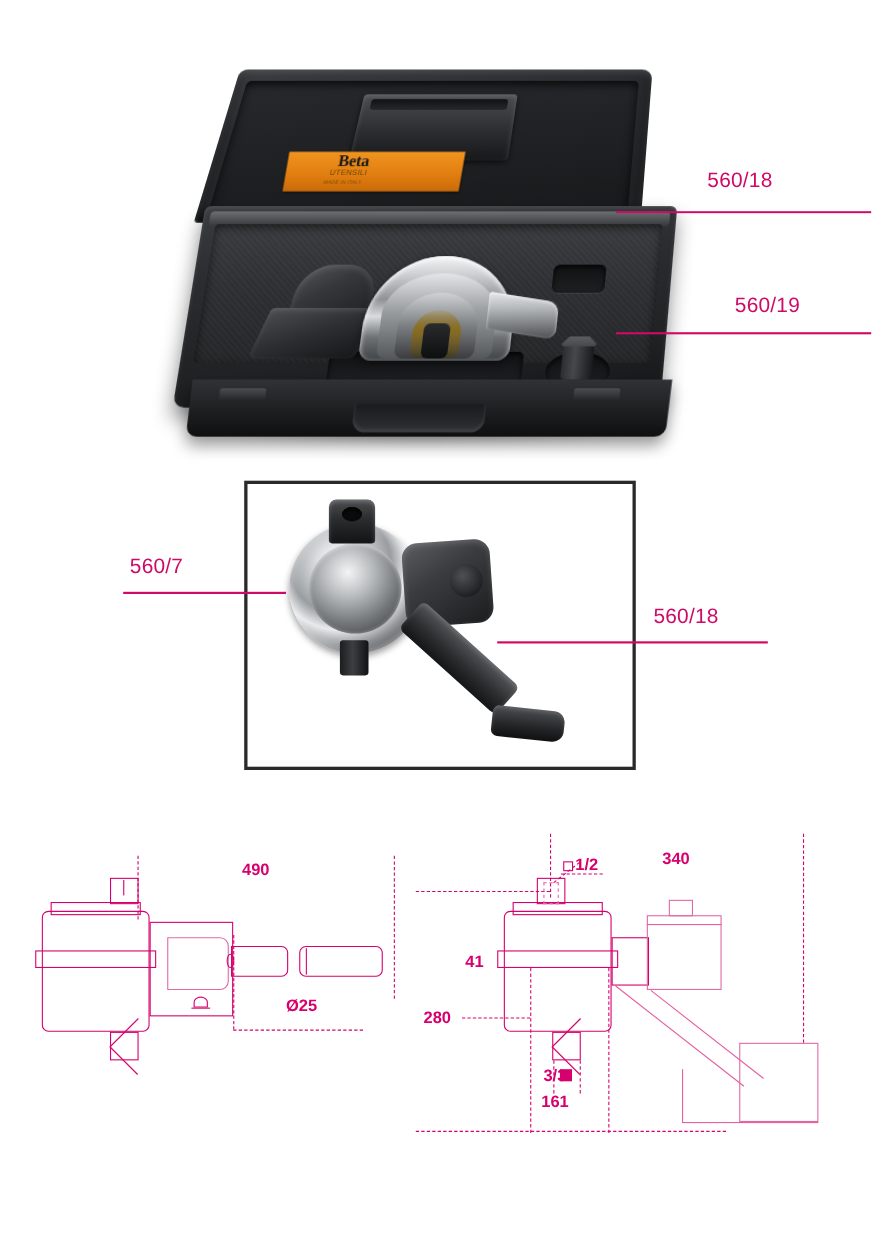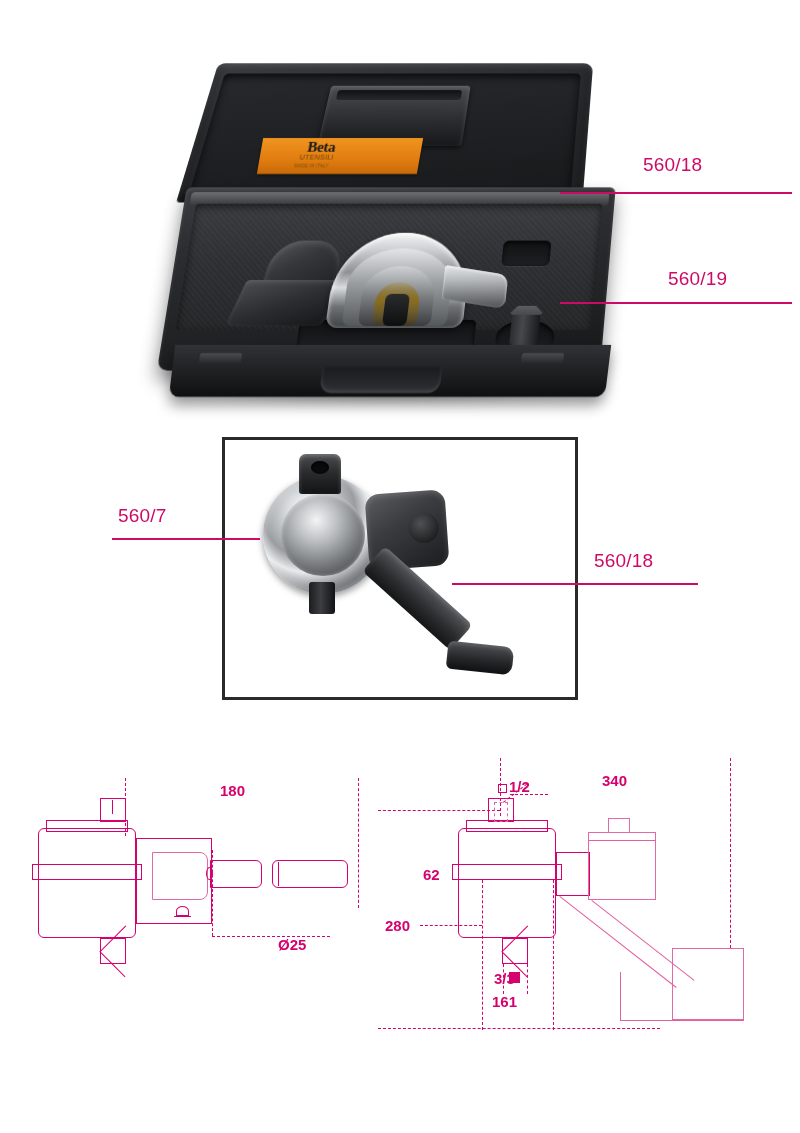--- a/index.html
+++ b/index.html
@@ -260,22 +260,22 @@
     <div class="box-o" style="left:210px;top:120px;width:52px;height:28px;border-radius:0 6px 6px 0;"></div>
     <div class="box-o" style="left:272px;top:120px;width:76px;height:28px;border-radius:6px;"></div>
     <div class="ln lnv" style="left:278px;top:122px;height:24px;"></div>
     <div class="box-o" style="left:206px;top:127px;width:7px;height:13px;border-radius:50%;"></div>
     <div class="box-o" style="left:176px;top:166px;width:13px;height:10px;border-radius:50% 50% 0 0;"></div>
     <div class="ln lnh" style="left:174px;top:176px;width:17px;"></div>
 
     <div class="dash-v" style="left:212px;top:110px;height:86px;"></div>
     <div class="dash-h" style="left:212px;top:196px;width:118px;"></div>
 
-    <div class="dim" style="left:220px;top:42px;">180</div>
-    <div class="dim" style="left:278px;top:166px;margin-top:30px;">Ø25</div>
+    <div class="dim" style="left:220px;top:42px;">490</div>
+    <div class="dim" style="left:260px;top:166px;">Ø25</div>
   </div>
 
   <div class="draw" style="left:370px;top:740px;width:430px;height:300px;">
 
     <div class="dash-v" style="left:130px;top:18px;height:58px;"></div>
     <div class="dash-h" style="left:8px;top:70px;width:122px;"></div>
     <div class="dash-h" style="left:50px;top:185px;width:62px;"></div>
     <div class="dash-v" style="left:112px;top:140px;height:150px;"></div>
     <div class="dash-v" style="left:183px;top:140px;height:150px;"></div>
     <div class="dash-h" style="left:8px;top:288px;width:282px;"></div>
@@ -300,25 +300,25 @@
     <div class="ln lnh lnh-l" style="left:218px;top:100px;width:68px;"></div>
 
     <div class="ln lnh lnh-l" style="left:222px;top:160px;width:130px;transform:rotate(38deg);transform-origin:0 0;"></div>
     <div class="ln lnh lnh-l" style="left:190px;top:156px;width:148px;transform:rotate(38deg);transform-origin:0 0;"></div>
     <div class="box-l" style="left:302px;top:208px;width:72px;height:72px;"></div>
     <div class="ln lnh lnh-l" style="left:250px;top:280px;width:124px;"></div>
     <div class="ln lnv lnv-l" style="left:250px;top:232px;height:48px;"></div>
 
     <div class="dim" style="left:232px;top:32px;">340</div>
 
-    <div class="dim" style="left:128px;top:38px;">
+    <div class="dim" style="left:142px;top:38px;">
       <span class="sq-open"></span><span>1/2</span>
     </div>
     <div class="dash-h" style="left:140px;top:54px;width:38px;"></div>
     <div class="dash-h" style="left:133px;top:62px;width:30px;transform:rotate(-38deg);transform-origin:0 0;"></div>
 
-    <div class="dim" style="left:53px;top:126px;">62</div>
+    <div class="dim" style="left:53px;top:126px;">41</div>
     <div class="dim" style="left:15px;top:177px;">280</div>
     <div class="dim" style="left:124px;top:230px;">3/3</div>
     <div class="dim" style="left:122px;top:253px;">161</div>
   </div>
 
 </div>
 
 </body></html>

